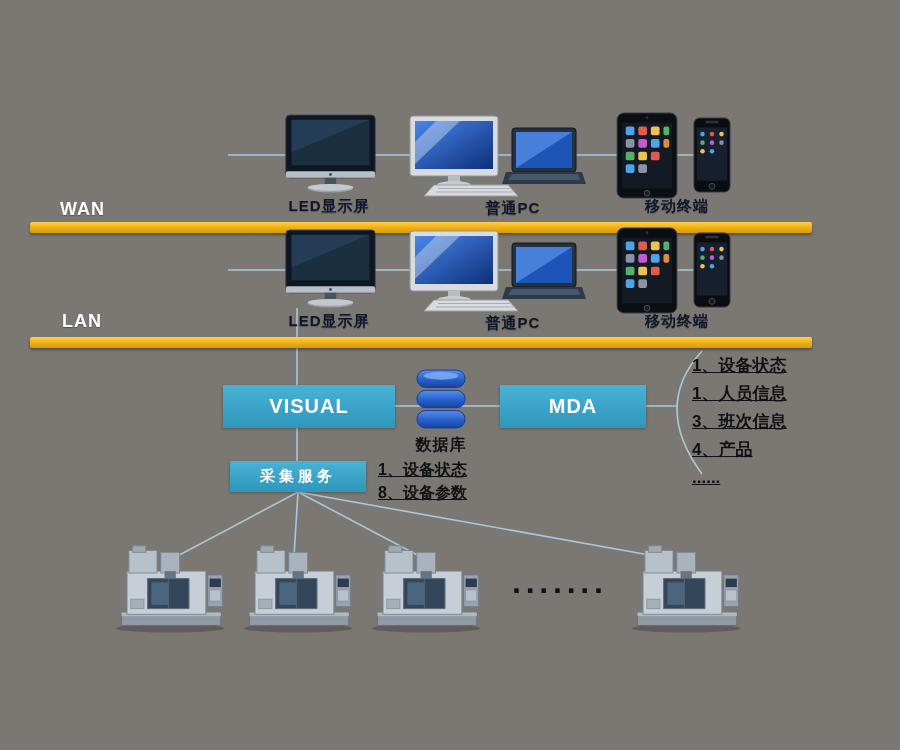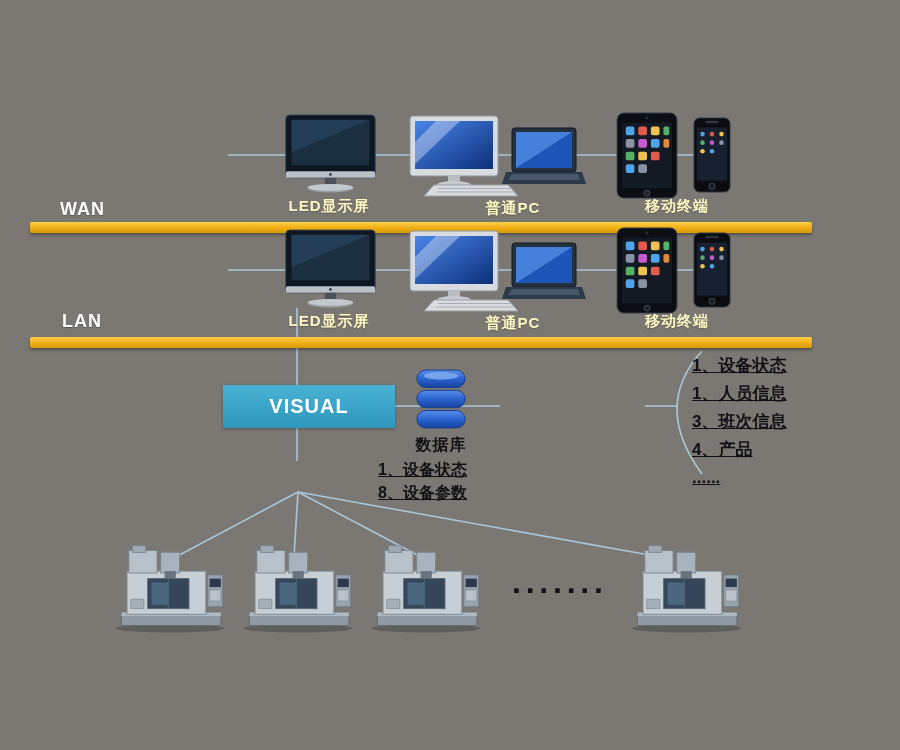--- a/index.html
+++ b/index.html
@@ -3,21 +3,21 @@
 <meta charset="utf-8">
 <style>
   * { margin:0; padding:0; box-sizing:border-box; }
   html,body { background:#5e5c58; }
   body { font-family:"Liberation Sans","DejaVu Sans",sans-serif; }
   .canvas { position:relative; width:900px; height:750px; background:#7b7873; overflow:hidden; }
 
   .lines { position:absolute; left:0; top:0; z-index:1; }
   .icon  { position:absolute; z-index:2; }
 
-  .dev-label { position:absolute; z-index:3; color:#fef9c3; font-weight:bold;
+  .dev-label { position:absolute; z-index:3; color:#0f172a; font-weight:bold;
                font-size:15px; text-align:center; width:130px; letter-spacing:1px;
                text-shadow:0 1px 1px rgba(0,0,0,.25); }
 
   .bus-bar { position:absolute; left:30px; width:782px; height:11px; z-index:2;
              background:linear-gradient(#ffcf4a,#efae12 55%,#d99a08);
              border-radius:2px; box-shadow:0 2px 3px rgba(0,0,0,.35); }
   .bus-label { position:absolute; z-index:3; color:#ffffff; font-weight:bold;
                font-size:18px; letter-spacing:1px; text-shadow:0 1px 1px rgba(0,0,0,.3); }
 
   .proc-box { position:absolute; z-index:3; background:linear-gradient(#49b2d4,#2f96bc);
@@ -201,29 +201,31 @@
   <div class="bus-label" style="left:62px; top:311px">LAN</div>
   <div class="bus-bar" style="top:337px"></div>
 
   <div class="proc-box big" style="left:223px; top:385px; width:172px; height:43px">VISUAL</div>
 
   <svg class="icon" style="left:414px; top:366px" width="54" height="66">
       <use href="#sym-db"></use>
     </svg>
   <div class="db-label" style="left:405px; top:435px">数据库</div>
 
+  <div class="proc-box big" style="left:500px; top:385px; width:146px; height:43px">MDA</div>
 
   <div class="dark-note mda-list" style="left:692px; top:352px">
     <p>1、设备状态</p>
     <p>1、人员信息</p>
     <p>3、班次信息</p>
     <p>4、产品</p>
     <p>......</p>
   </div>
 
+  <div class="proc-box small" style="left:230px; top:461px; width:136px; height:31px">采集服务</div>
 
   <div class="dark-note db-notes" style="left:378px; top:458px">
     <p>1、设备状态</p>
     <p>8、设备参数</p>
   </div>
 
   <svg class="icon" style="left:112px; top:542px" width="122" height="92">
       <use href="#sym-cnc"></use>
     </svg>
   <svg class="icon" style="left:240px; top:542px" width="122" height="92">

